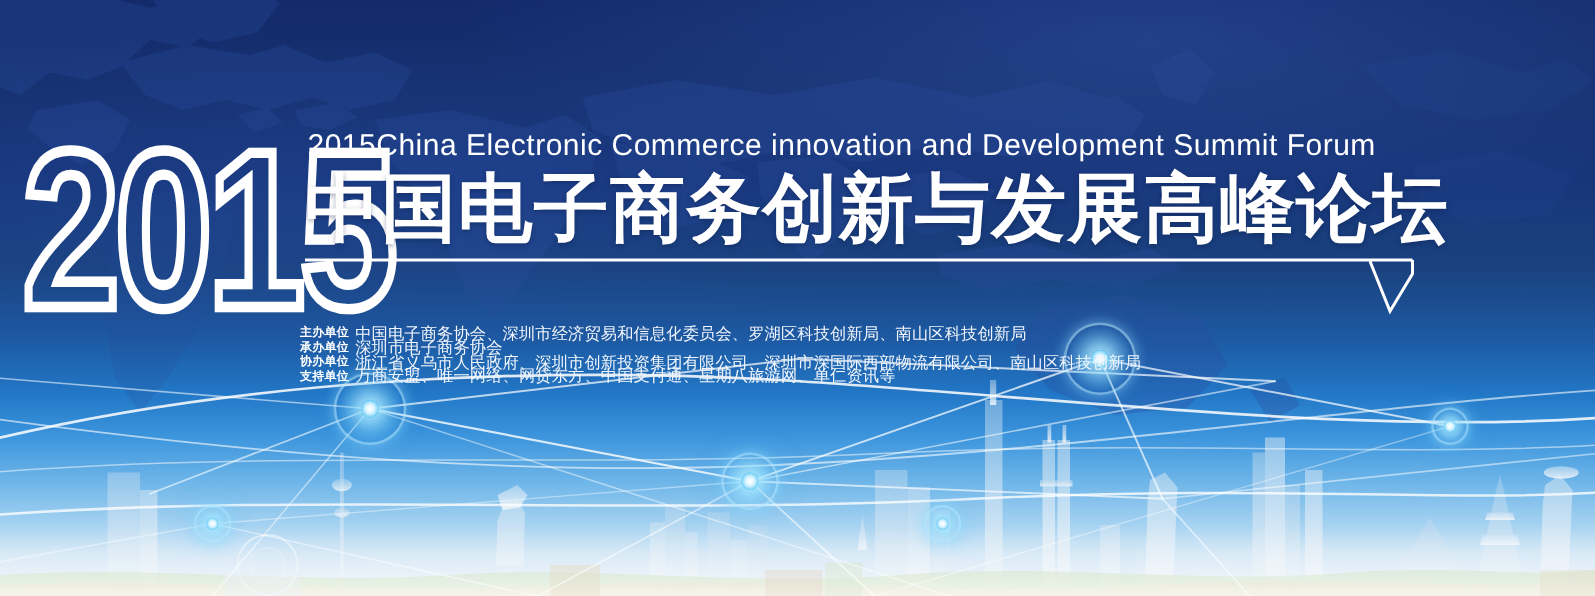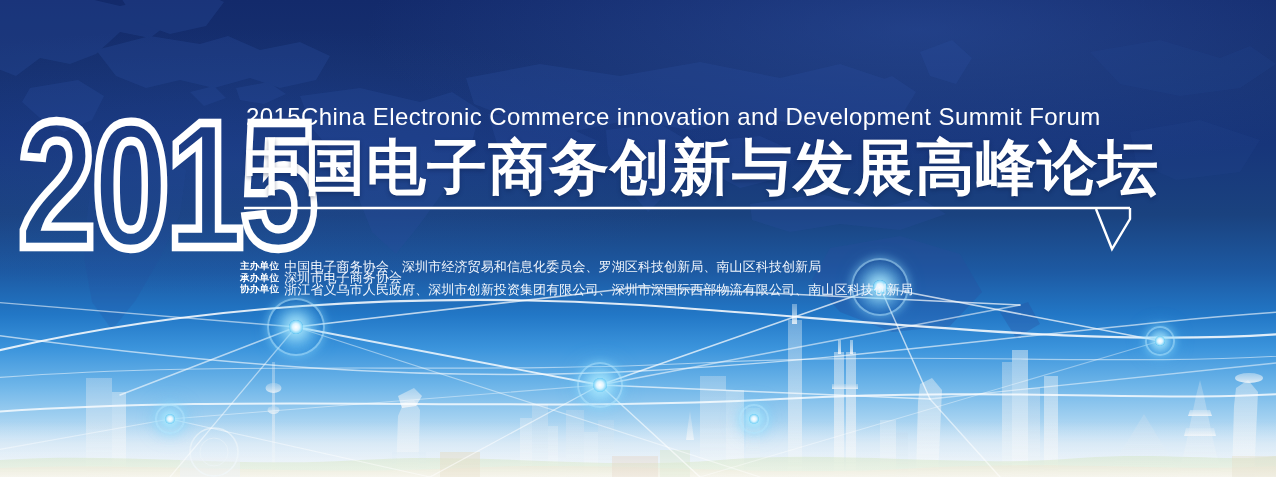--- a/index.html
+++ b/index.html
@@ -408,16 +408,20 @@
         <span class="org-value">中国电子商务协会、深圳市经济贸易和信息化委员会、罗湖区科技创新局、南山区科技创新局</span>
       </div>
       <div class="org-row">
         <span class="org-label">承办单位</span>
         <span class="org-value">深圳市电子商务协会</span>
       </div>
       <div class="org-row">
         <span class="org-label">协办单位</span>
         <span class="org-value">浙江省义乌市人民政府、深圳市创新投资集团有限公司、深圳市深国际西部物流有限公司、南山区科技创新局</span>
       </div>
+      <div class="org-row">
+        <span class="org-label">支持单位</span>
+        <span class="org-value">万商安盟、唯一网络、网贷东方、中国支付通、星期八旅游网、单仁资讯等</span>
+      </div>
     </div>
 
   </div>
 </div>
 
 </body></html>

